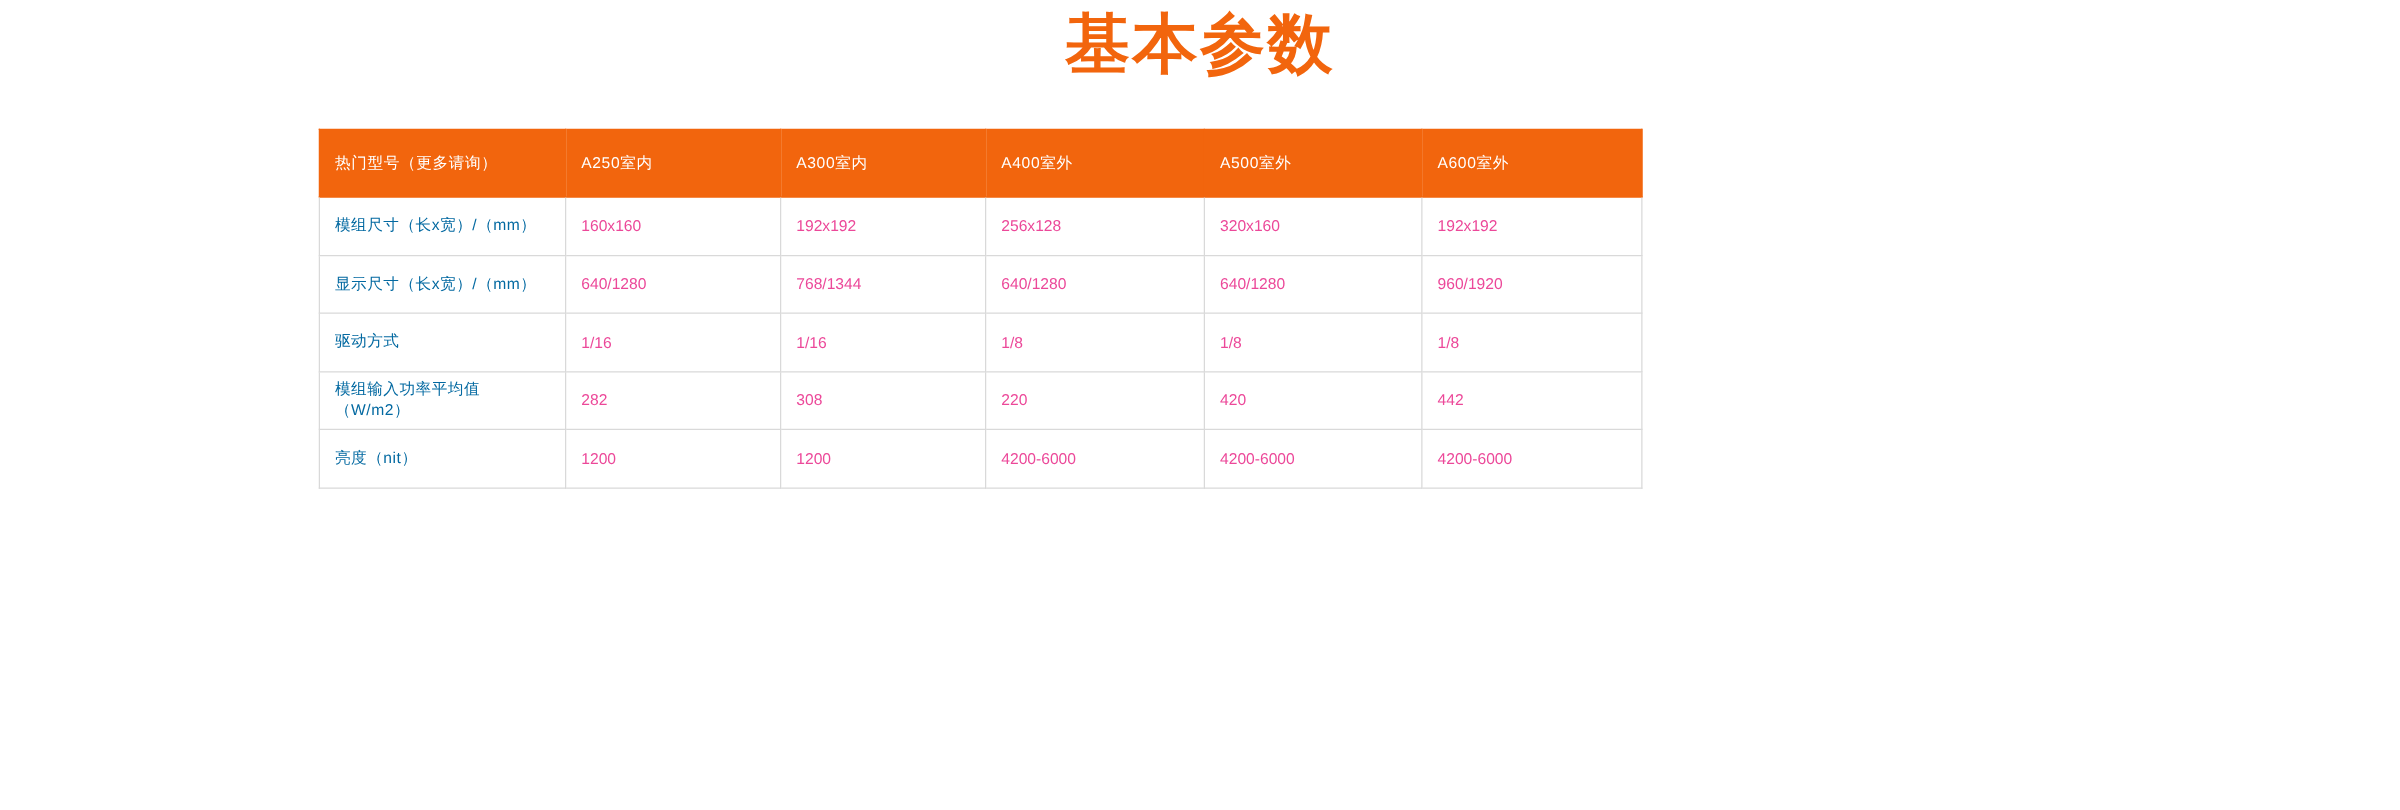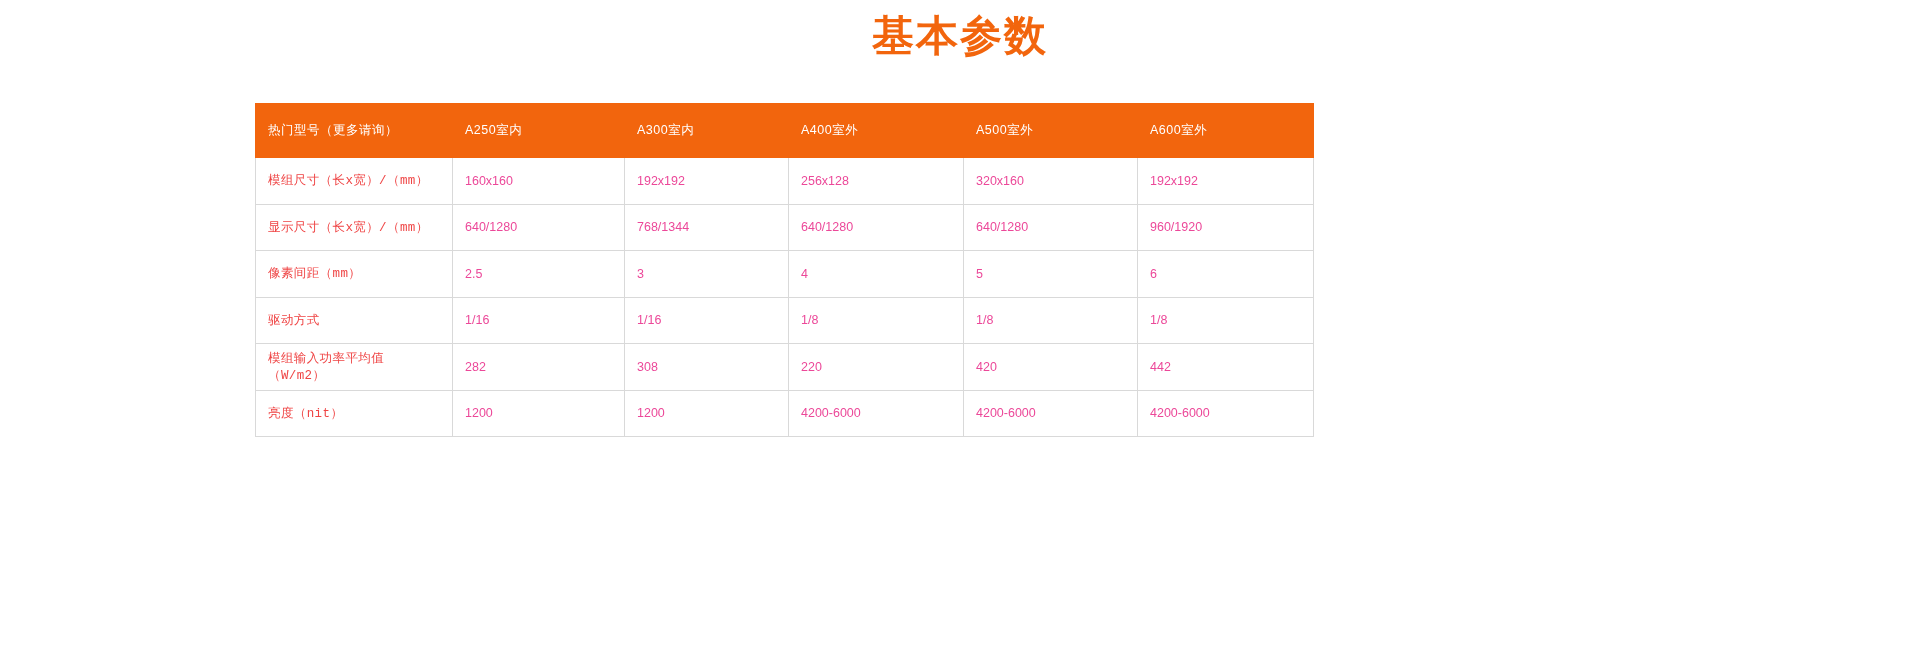--- a/index.html
+++ b/index.html
@@ -18,21 +18,21 @@
     width: 1920px;
     height: 648px;
   }
   .page-title {
     position: absolute;
     top: 6px;
     left: 0;
     width: 1920px;
     text-align: center;
     color: #f2650d;
-    font-size: 42px;
+    font-size: 52px;
     font-weight: 700;
     letter-spacing: 2px;
     line-height: 60px;
   }
   .spec-table-wrap {
     position: absolute;
     left: 255px;
     top: 103px;
     width: 1058px;
   }
@@ -65,23 +65,22 @@
   table.spec-table thead th.first-col {
     font-weight: normal;
   }
   table.spec-table tbody tr {
     height: 45.5px;
   }
   table.spec-table tbody td {
     height: 45.5px;
   }
   table.spec-table tbody td.label-cell {
-    color: #ef4444;
+    color: #0369a1;
     letter-spacing: 0.4px;
-    font-family: Liberation Mono, monospace;
   }
   table.spec-table tbody td.value-cell {
     color: #ec4899;
   }
   col.c0 { width: 197px; }
   col.c1 { width: 172px; }
   col.c2 { width: 164px; }
   col.c3 { width: 175px; }
   col.c4 { width: 174px; }
   col.c5 { width: 176px; }
@@ -124,28 +123,20 @@
         </tr>
         <tr>
           <td class="label-cell">显示尺寸（长x宽）/（mm）</td>
           <td class="value-cell">640/1280</td>
           <td class="value-cell">768/1344</td>
           <td class="value-cell">640/1280</td>
           <td class="value-cell">640/1280</td>
           <td class="value-cell">960/1920</td>
         </tr>
         <tr>
-          <td class="label-cell">像素间距（mm）</td>
-          <td class="value-cell">2.5</td>
-          <td class="value-cell">3</td>
-          <td class="value-cell">4</td>
-          <td class="value-cell">5</td>
-          <td class="value-cell">6</td>
-        </tr>
-        <tr>
           <td class="label-cell">驱动方式</td>
           <td class="value-cell">1/16</td>
           <td class="value-cell">1/16</td>
           <td class="value-cell">1/8</td>
           <td class="value-cell">1/8</td>
           <td class="value-cell">1/8</td>
         </tr>
         <tr>
           <td class="label-cell">模组输入功率平均值（W/m2）</td>
           <td class="value-cell">282</td>

